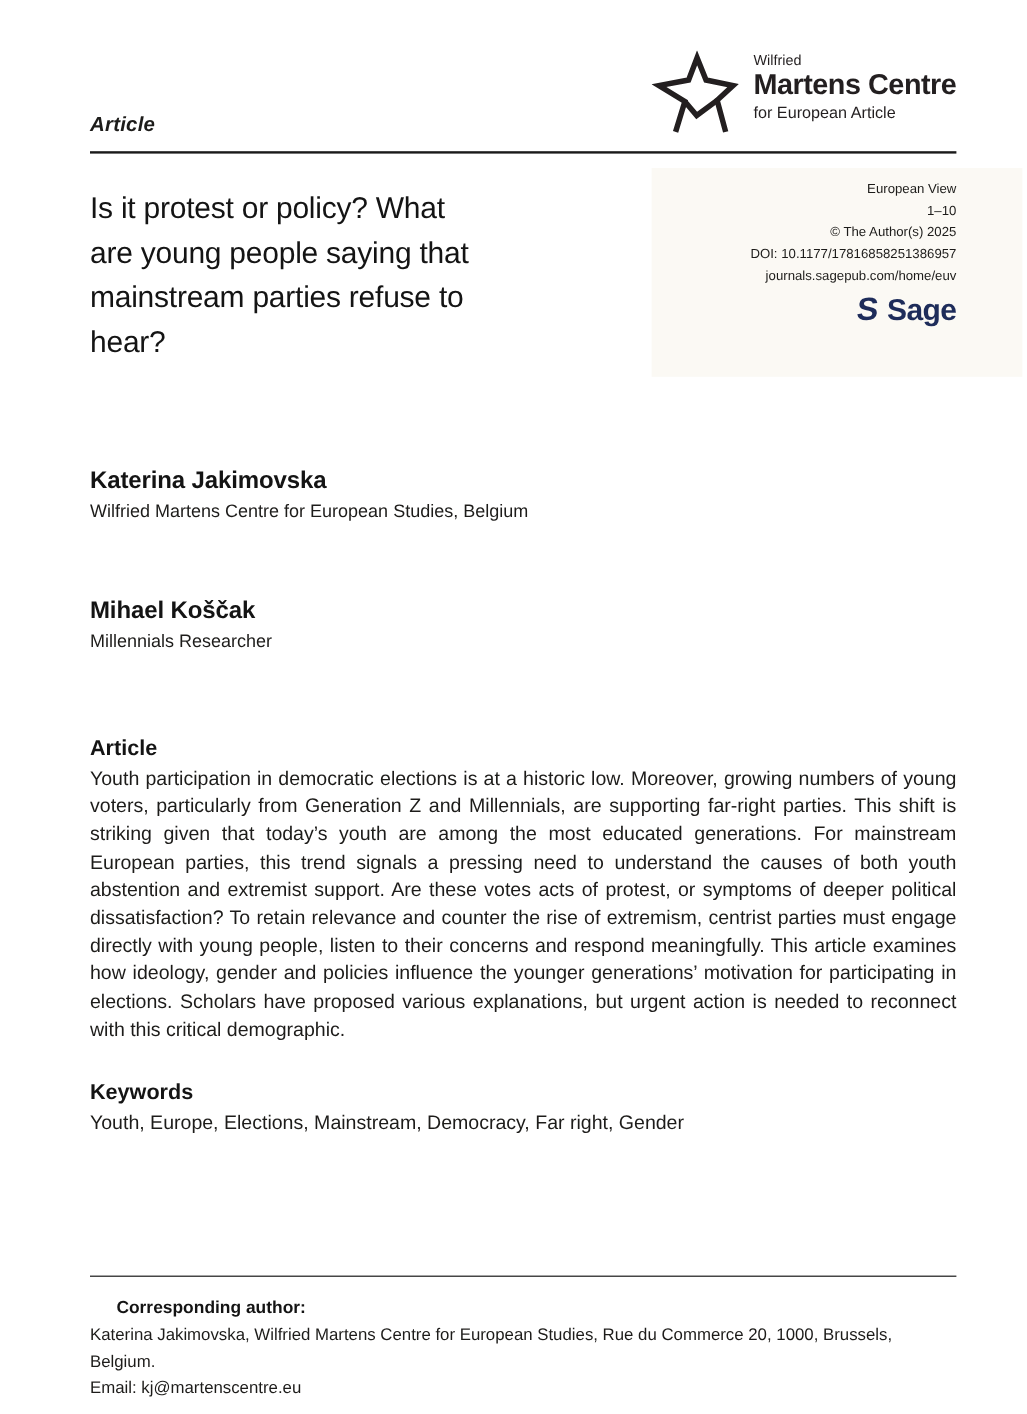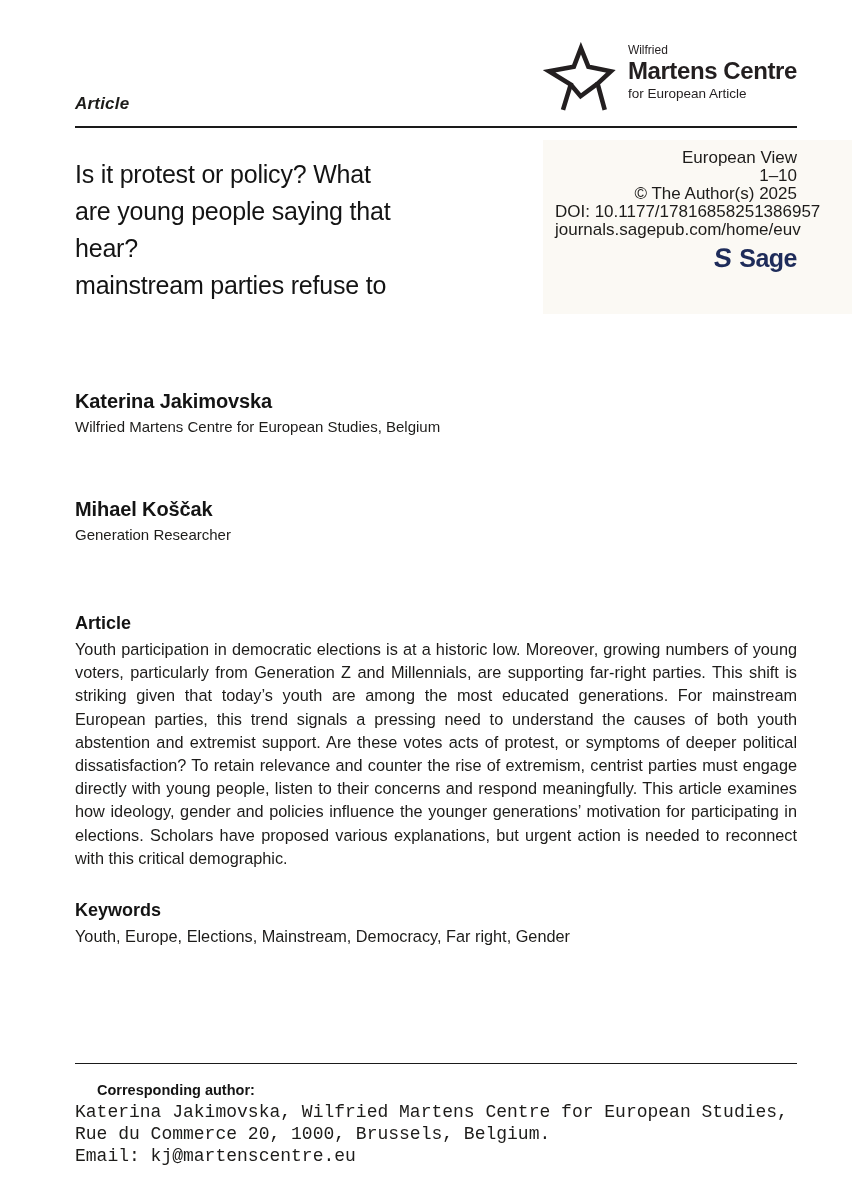--- a/index.html
+++ b/index.html
@@ -64,21 +64,21 @@
     position: absolute;
     top: 12px;
     right: -55px;
     width: 309px;
     min-height: 174px;
     background: #fbf9f4;
     padding: 9px 55px 36px 12px;
     text-align: right;
   }
   .meta-line {
-    font-size: 17px;
+    font-size: 11px;
     line-height: 18px;
     color: #1d1c1a;
     white-space: nowrap;
   }
   .sage-logo {
     margin-top: 6px;
     display: flex;
     justify-content: flex-end;
     align-items: baseline;
     gap: 7px;
@@ -147,24 +147,23 @@
     padding-top: 15px;
   }
   .footer-heading {
     font-size: 14.5px;
     line-height: 22px;
     font-weight: 700;
     color: #141414;
     margin-left: 22px;
   }
   .footer-text {
-    font-size: 18px;
+    font-size: 14px;
     line-height: 22px;
     color: #1d1c1a;
-    font-family: Liberation Mono, monospace;
   }
   .footer-email { margin-top: 0; }
 </style>
 </head>
 <body>
 
 <div class="page">
 
   <div class="header">
     <div class="article-label">Article</div>
@@ -179,22 +178,22 @@
         <div class="brand-line2">Martens Centre</div>
         <div class="brand-line3">for European Article</div>
       </div>
     </div>
   </div>
 
   <div class="main-row">
     <h1 class="title">
       <div>Is it protest or policy? What</div>
       <div>are young people saying that</div>
+      <div>mainstream parties refuse to</div>
       <div>hear?</div>
-      <div>mainstream parties refuse to</div>
     </h1>
 
     <div class="meta-box">
       <div class="meta-line">European View</div>
       <div class="meta-line">1–10</div>
       <div class="meta-line">© The Author(s) 2025</div>
       <div class="meta-line">DOI: 10.1177/17816858251386957</div>
       <div class="meta-line">journals.sagepub.com/home/euv</div>
       <div class="sage-logo" style="color:#1e2c5a;">
         <span class="sage-s">S</span>
@@ -203,21 +202,21 @@
     </div>
   </div>
 
   <div class="authors">
     <div class="author">
       <div class="author-name">Katerina Jakimovska</div>
       <div class="author-affiliation">Wilfried Martens Centre for European Studies, Belgium</div>
     </div>
     <div class="author">
       <div class="author-name">Mihael Koščak</div>
-      <div class="author-affiliation">Generation Researcher</div>
+      <div class="author-affiliation">Millennials Researcher</div>
     </div>
   </div>
 
   <div class="abstract-section">
     <div class="section-heading">Article</div>
     <p class="abstract-text">Youth participation in democratic elections is at a historic low. Moreover, growing numbers of young voters, particularly from Generation Z and Millennials, are supporting far-right parties. This shift is striking given that today’s youth are among the most educated generations. For mainstream European parties, this trend signals a pressing need to understand the causes of both youth abstention and extremist support. Are these votes acts of protest, or symptoms of deeper political dissatisfaction? To retain relevance and counter the rise of extremism, centrist parties must engage directly with young people, listen to their concerns and respond meaningfully. This article examines how ideology, gender and policies influence the younger generations’ motivation for participating in elections. Scholars have proposed various explanations, but urgent action is needed to reconnect with this critical demographic.</p>
   </div>
 
   <div class="keywords-section">
     <div class="section-heading">Keywords</div>

